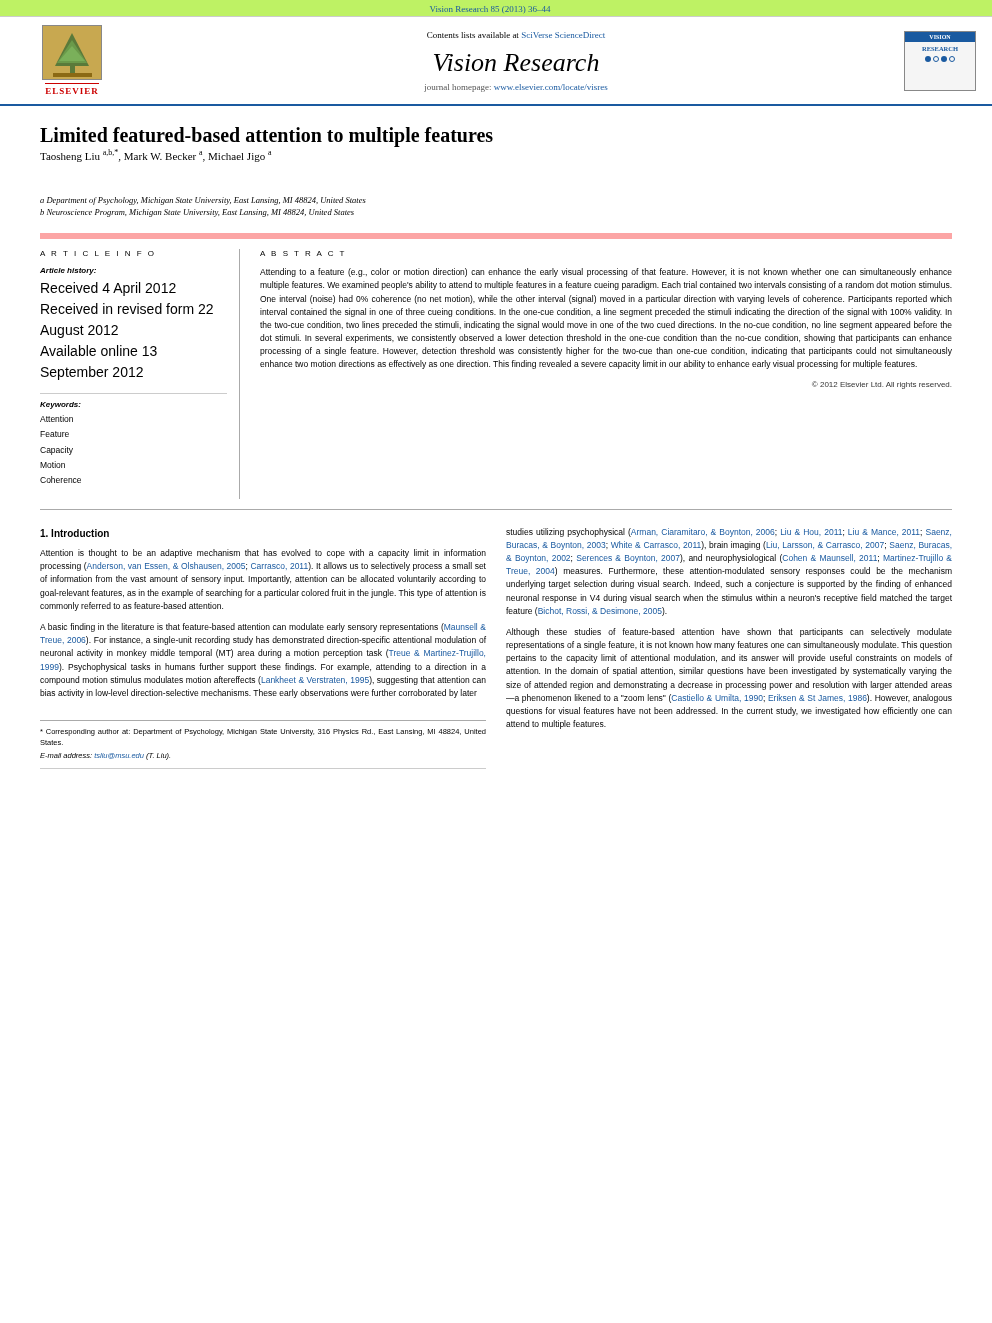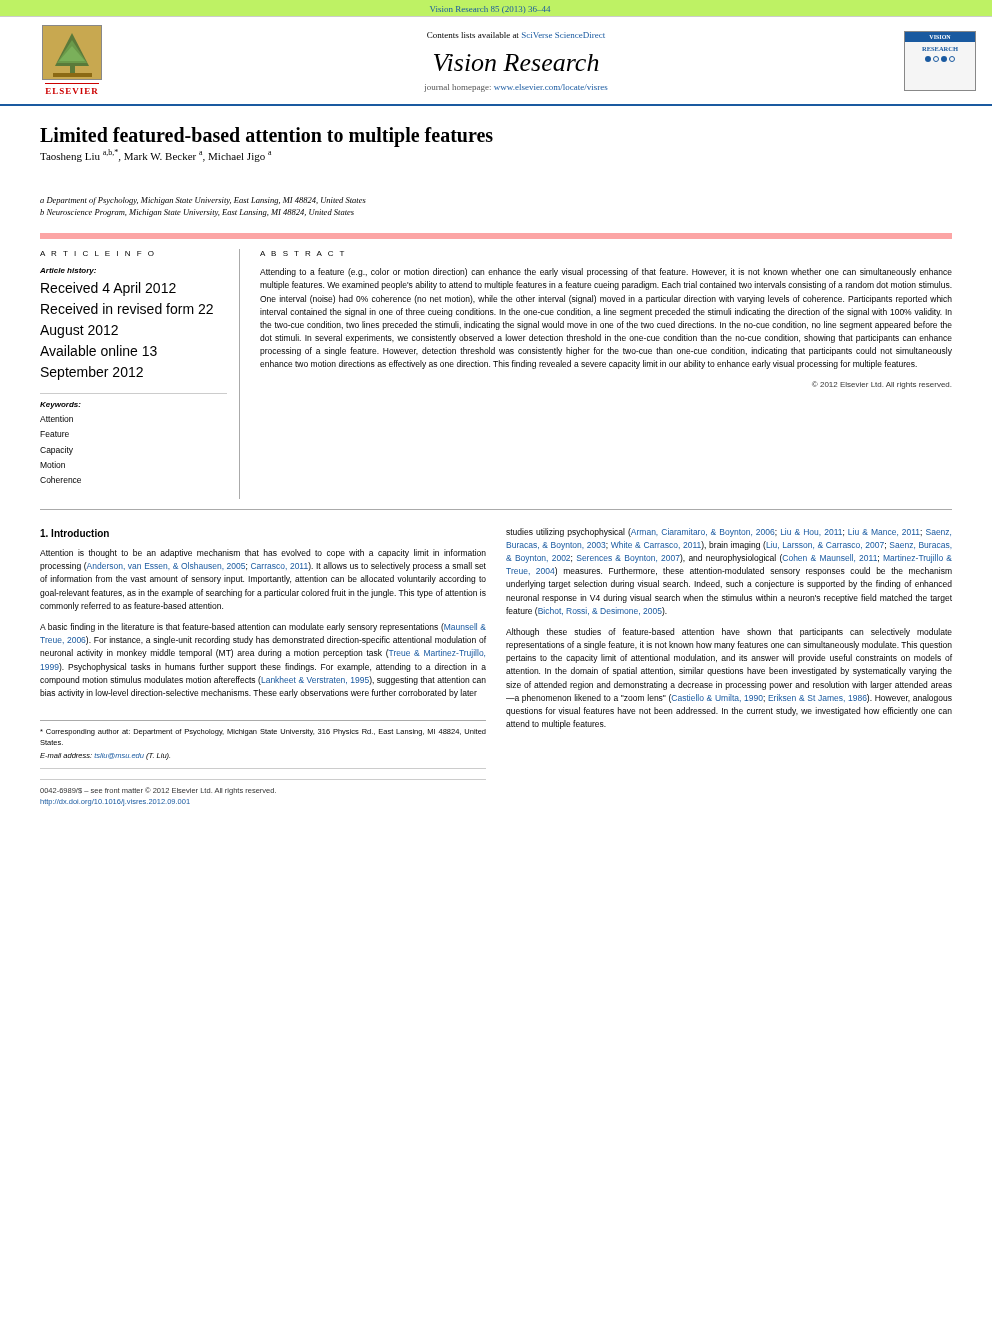--- a/index.html
+++ b/index.html
@@ -374,24 +374,20 @@
       <div class="body-para">
         A basic finding in the literature is that feature-based attention can modulate early sensory representations (<span class="ref-link">Maunsell &amp; Treue, 2006</span>). For instance, a single-unit recording study has demonstrated direction-specific attentional modulation of neuronal activity in monkey middle temporal (MT) area during a motion perception task (<span class="ref-link">Treue &amp; Martinez-Trujillo, 1999</span>). Psychophysical tasks in humans further support these findings. For example, attending to a direction in a compound motion stimulus modulates motion aftereffects (<span class="ref-link">Lankheet &amp; Verstraten, 1995</span>), suggesting that attention can bias activity in low-level direction-selective mechanisms. These early observations were further corroborated by later
       </div>
 
       <div class="footnote-area">
         <div class="footnote-text">* Corresponding author at: Department of Psychology, Michigan State University, 316 Physics Rd., East Lansing, MI 48824, United States.</div>
         <div class="footnote-text footnote-email">
           <span>E-mail address: </span><span class="ref-link">tsliu@msu.edu</span><span> (T. Liu).</span>
         </div>
         <hr class="divider-line">
-        <div class="bottom-bar">
-          <div>0042-6989/$ – see front matter © 2012 Elsevier Ltd. All rights reserved.</div>
-          <div class="ref-link">http://dx.doi.org/10.1016/j.visres.2012.09.001</div>
-        </div>
       </div>
     </div>
 
     <div class="body-col">
       <div class="body-para">
         studies utilizing psychophysical (<span class="ref-link">Arman, Ciaramitaro, &amp; Boynton, 2006</span>; <span class="ref-link">Liu &amp; Hou, 2011</span>; <span class="ref-link">Liu &amp; Mance, 2011</span>; <span class="ref-link">Saenz, Buracas, &amp; Boynton, 2003</span>; <span class="ref-link">White &amp; Carrasco, 2011</span>), brain imaging (<span class="ref-link">Liu, Larsson, &amp; Carrasco, 2007</span>; <span class="ref-link">Saenz, Buracas, &amp; Boynton, 2002</span>; <span class="ref-link">Serences &amp; Boynton, 2007</span>), and neurophysiological (<span class="ref-link">Cohen &amp; Maunsell, 2011</span>; <span class="ref-link">Martinez-Trujillo &amp; Treue, 2004</span>) measures. Furthermore, these attention-modulated sensory responses could be the mechanism underlying target selection during visual search. Indeed, such a conjecture is supported by the finding of enhanced neuronal response in V4 during visual search when the stimulus within a neuron's receptive field matched the target feature (<span class="ref-link">Bichot, Rossi, &amp; Desimone, 2005</span>).
       </div>
       <div class="body-para">
         Although these studies of feature-based attention have shown that participants can selectively modulate representations of a single feature, it is not known how many features one can simultaneously modulate. This question pertains to the capacity limit of attentional modulation, and its answer will provide useful constraints on models of attention. In the domain of spatial attention, similar questions have been investigated by systematically varying the size of attended region and demonstrating a decrease in processing power and resolution with larger attended areas—a phenomenon likened to a "zoom lens" (<span class="ref-link">Castiello &amp; Umilta, 1990</span>; <span class="ref-link">Eriksen &amp; St James, 1986</span>). However, analogous questions for visual features have not been addressed. In the current study, we investigated how efficiently one can attend to multiple features.
       </div>

